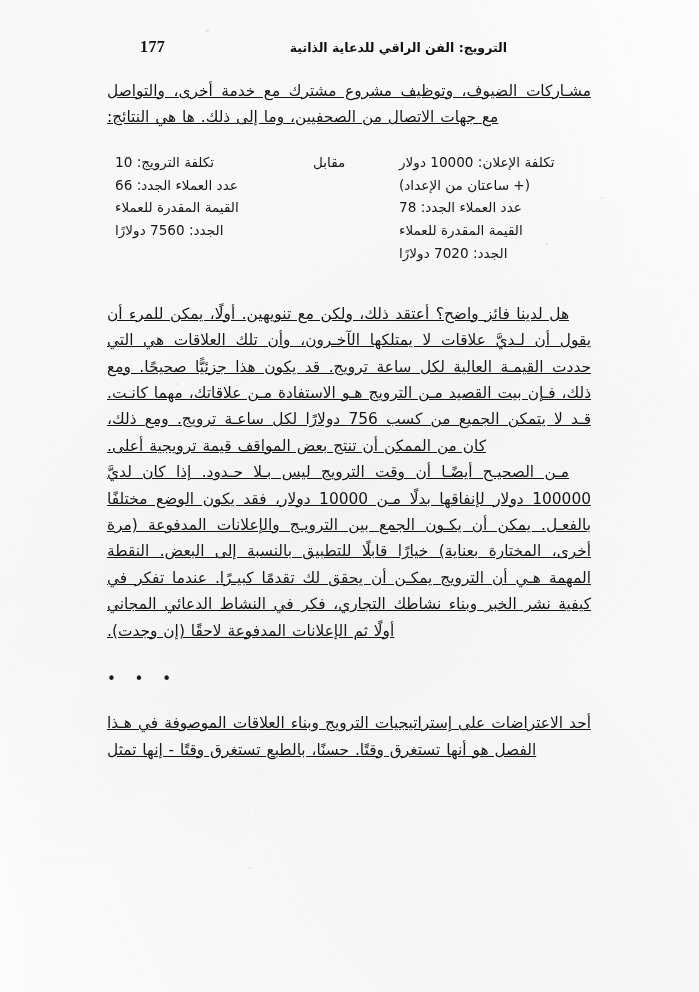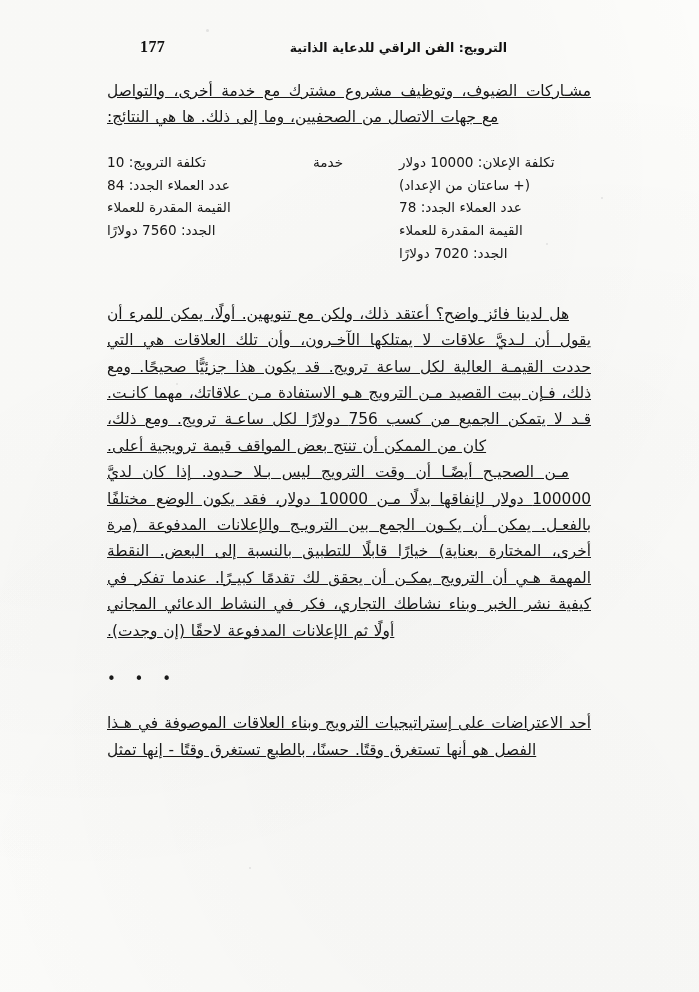--- a/index.html
+++ b/index.html
@@ -91,21 +91,21 @@
   .col-right {
     position: absolute;
     top: 0;
     right: 6px;
     width: 186px;
     text-align: right;
   }
   .col-left {
     position: absolute;
     top: 0;
-    left: 0;
+    left: 8px;
     width: 182px;
     text-align: right;
   }
   .col-mid {
     position: absolute;
     top: 0;
     right: 216px;
     width: 62px;
     text-align: center;
   }
@@ -180,25 +180,25 @@
     <div class="compare">
 
       <div class="col-right">
         <div class="line">تكلفة الإعلان: 10000 دولار</div>
         <div class="line">(+ ساعتان من الإعداد)</div>
         <div class="line">عدد العملاء الجدد: 78</div>
         <div class="line">القيمة المقدرة للعملاء</div>
         <div class="line">الجدد: 7020 دولارًا</div>
       </div>
 
-      <div class="col-mid">خدمة</div>
+      <div class="col-mid">مقابل</div>
 
       <div class="col-left">
         <div class="line">تكلفة الترويج: 10</div>
-        <div class="line">عدد العملاء الجدد: 84</div>
+        <div class="line">عدد العملاء الجدد: 66</div>
         <div class="line">القيمة المقدرة للعملاء</div>
         <div class="line">الجدد: 7560 دولارًا</div>
       </div>
 
     </div>
 
     <p class="body indent">هل لدينا فائز واضح؟ أعتقد ذلك، ولكن مع تنويهين. أولًا، يمكن للمرء أن يقول أن لـديَّ علاقات لا يمتلكها الآخـرون، وأن تلك العلاقات هي التي حددت القيمـة العالية لكل ساعة ترويج. قد يكون هذا جزئيًّا صحيحًا. ومع ذلك، فـإن بيت القصيد مـن الترويج هـو الاستفادة مـن علاقاتك، مهما كانـت. قـد لا يتمكن الجميع من كسب 756 دولارًا لكل ساعـة ترويج. ومع ذلك، كان من الممكن أن تنتج بعض المواقف قيمة ترويجية أعلى.</p>
     <p class="body indent">مـن الصحيـح أيضًـا أن وقت الترويج ليس بـلا حـدود. إذا كان لديَّ 100000 دولار لإنفاقها بدلًا مـن 10000 دولار، فقد يكون الوضع مختلفًا بالفعـل. يمكن أن يكـون الجمع بين الترويـج والإعلانات المدفوعة (مرة أخرى، المختارة بعناية) خيارًا قابلًا للتطبيق بالنسبة إلى البعض. النقطة المهمة هـي أن الترويج يمكـن أن يحقق لك تقدمًا كبيـرًا. عندما تفكر في كيفية نشر الخبر وبناء نشاطك التجاري، فكر في النشاط الدعائي المجاني أولًا ثم الإعلانات المدفوعة لاحقًا (إن وجدت).</p>
 
     <div class="dinkus">• • •</div>

